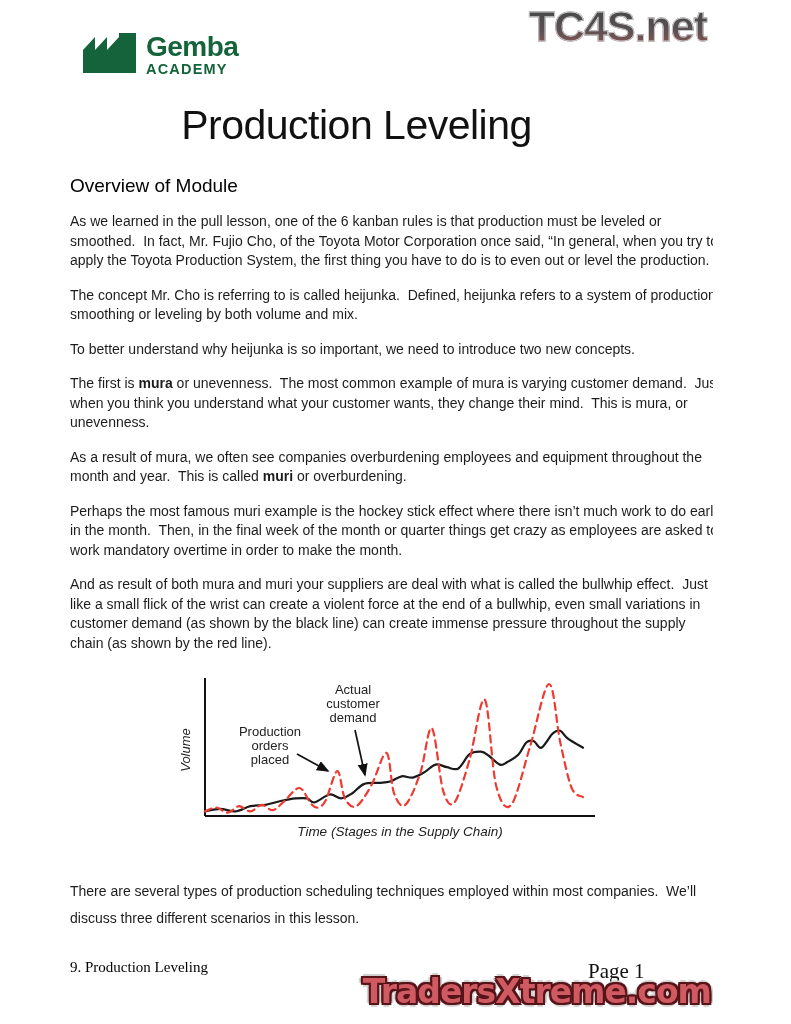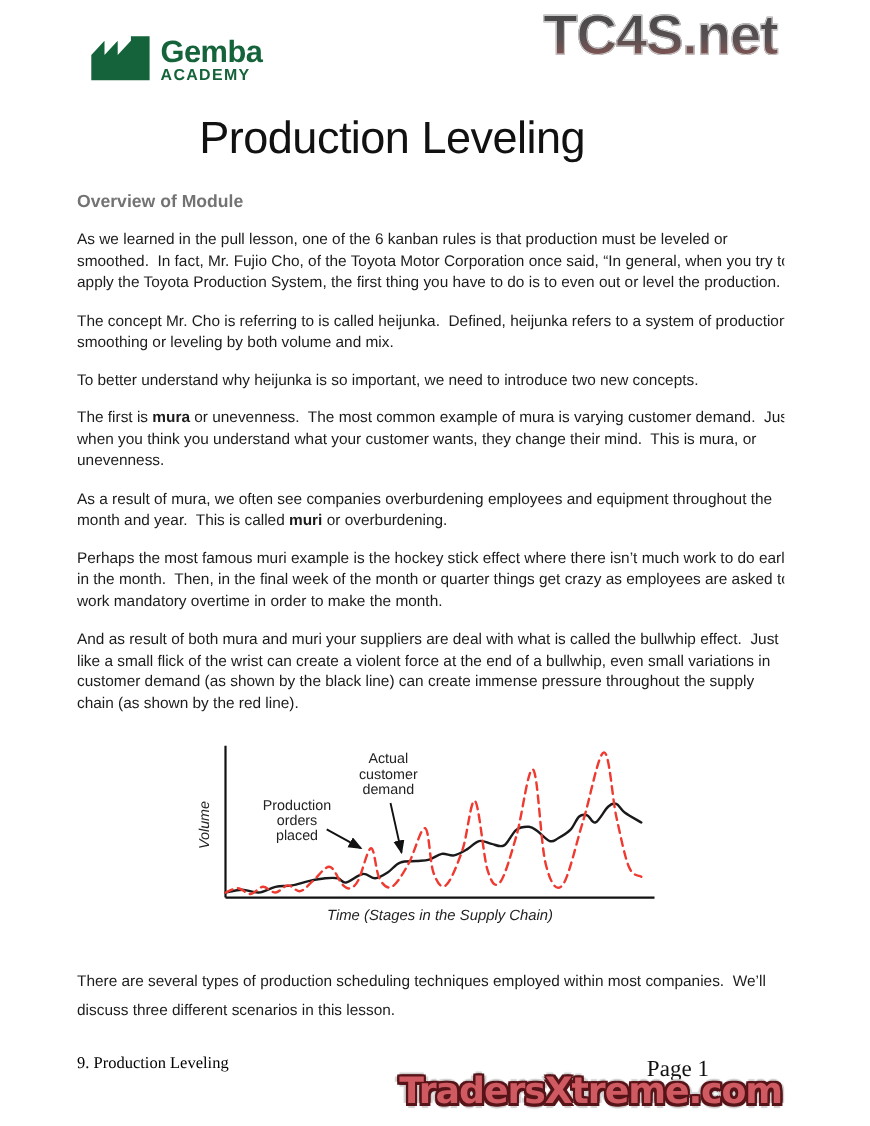--- a/index.html
+++ b/index.html
@@ -10,21 +10,21 @@
   }
 
   
   .logo { position:absolute; left:80px; top:28px; display:flex; align-items:flex-start; gap:6px; }
   .logo-text { display:flex; flex-direction:column; margin-top:6px; }
   .logo-name { font-size:28px; font-weight:bold; color:#15633a; line-height:26px; letter-spacing:-0.5px; }
   .logo-sub  { font-size:14.5px; font-weight:bold; color:#15633a; letter-spacing:1.2px; margin-top:1px; }
 
   
   .wm-top {
-    position:absolute; top:2px; right:6px; font-size:51px; font-weight:bold;
+    position:absolute; top:2px; right:6px; font-size:43px; font-weight:bold;
     letter-spacing:-1px; z-index:30;
     background:linear-gradient(180deg,#474747 15%, #585052 55%, #8a5552 90%);
     -webkit-background-clip:text; background-clip:text; color:transparent;
     -webkit-text-stroke:1px #c9c9c9;
   }
   .wm-mid {
     position:absolute; left:252px; top:481px; z-index:30;
     font-family:"DejaVu Serif", serif; font-weight:bold; font-size:42px;
     letter-spacing:0px; color:#c1232b;
     text-shadow:
@@ -41,21 +41,21 @@
       0 -2px 0 #571418, 0 2px 0 #571418, -2px 0 0 #571418, 2px 0 0 #571418,
       -4px 0 1px #cfcfcf, 4px 0 1px #cfcfcf, 0 4px 1px #cfcfcf, 0 -4px 1px #cfcfcf;
   }
 
   
   .doc-title {
     position:absolute; top:102px; left:0; width:100%; text-align:center;
     font-size:41px; font-weight:normal; color:#111; letter-spacing:-0.5px;
   }
   .content { position:absolute; left:70px; top:175px; width:651px; }
-  .section-heading { font-size:16px; font-weight:bold; color:#737373; }
+  .section-heading { font-size:19px; font-weight:normal; color:#000000; }
   .content p { font-size:14px; line-height:19.5px; margin-top:15px; white-space:pre-wrap; }
   .seg-b { font-weight:bold; }
   .seg-i { }
 
   
   .chart-wrap { position:absolute; left:178px; top:672px; width:440px; height:178px; }
 
   
   .footer-left  { position:absolute; left:70px;  top:959px; font-family:"Liberation Serif", serif; font-size:15px; color:#000000; }
   .footer-right { position:absolute; left:588px; top:959px; font-family:"Liberation Serif", serif; font-size:21px; color:#111; }

